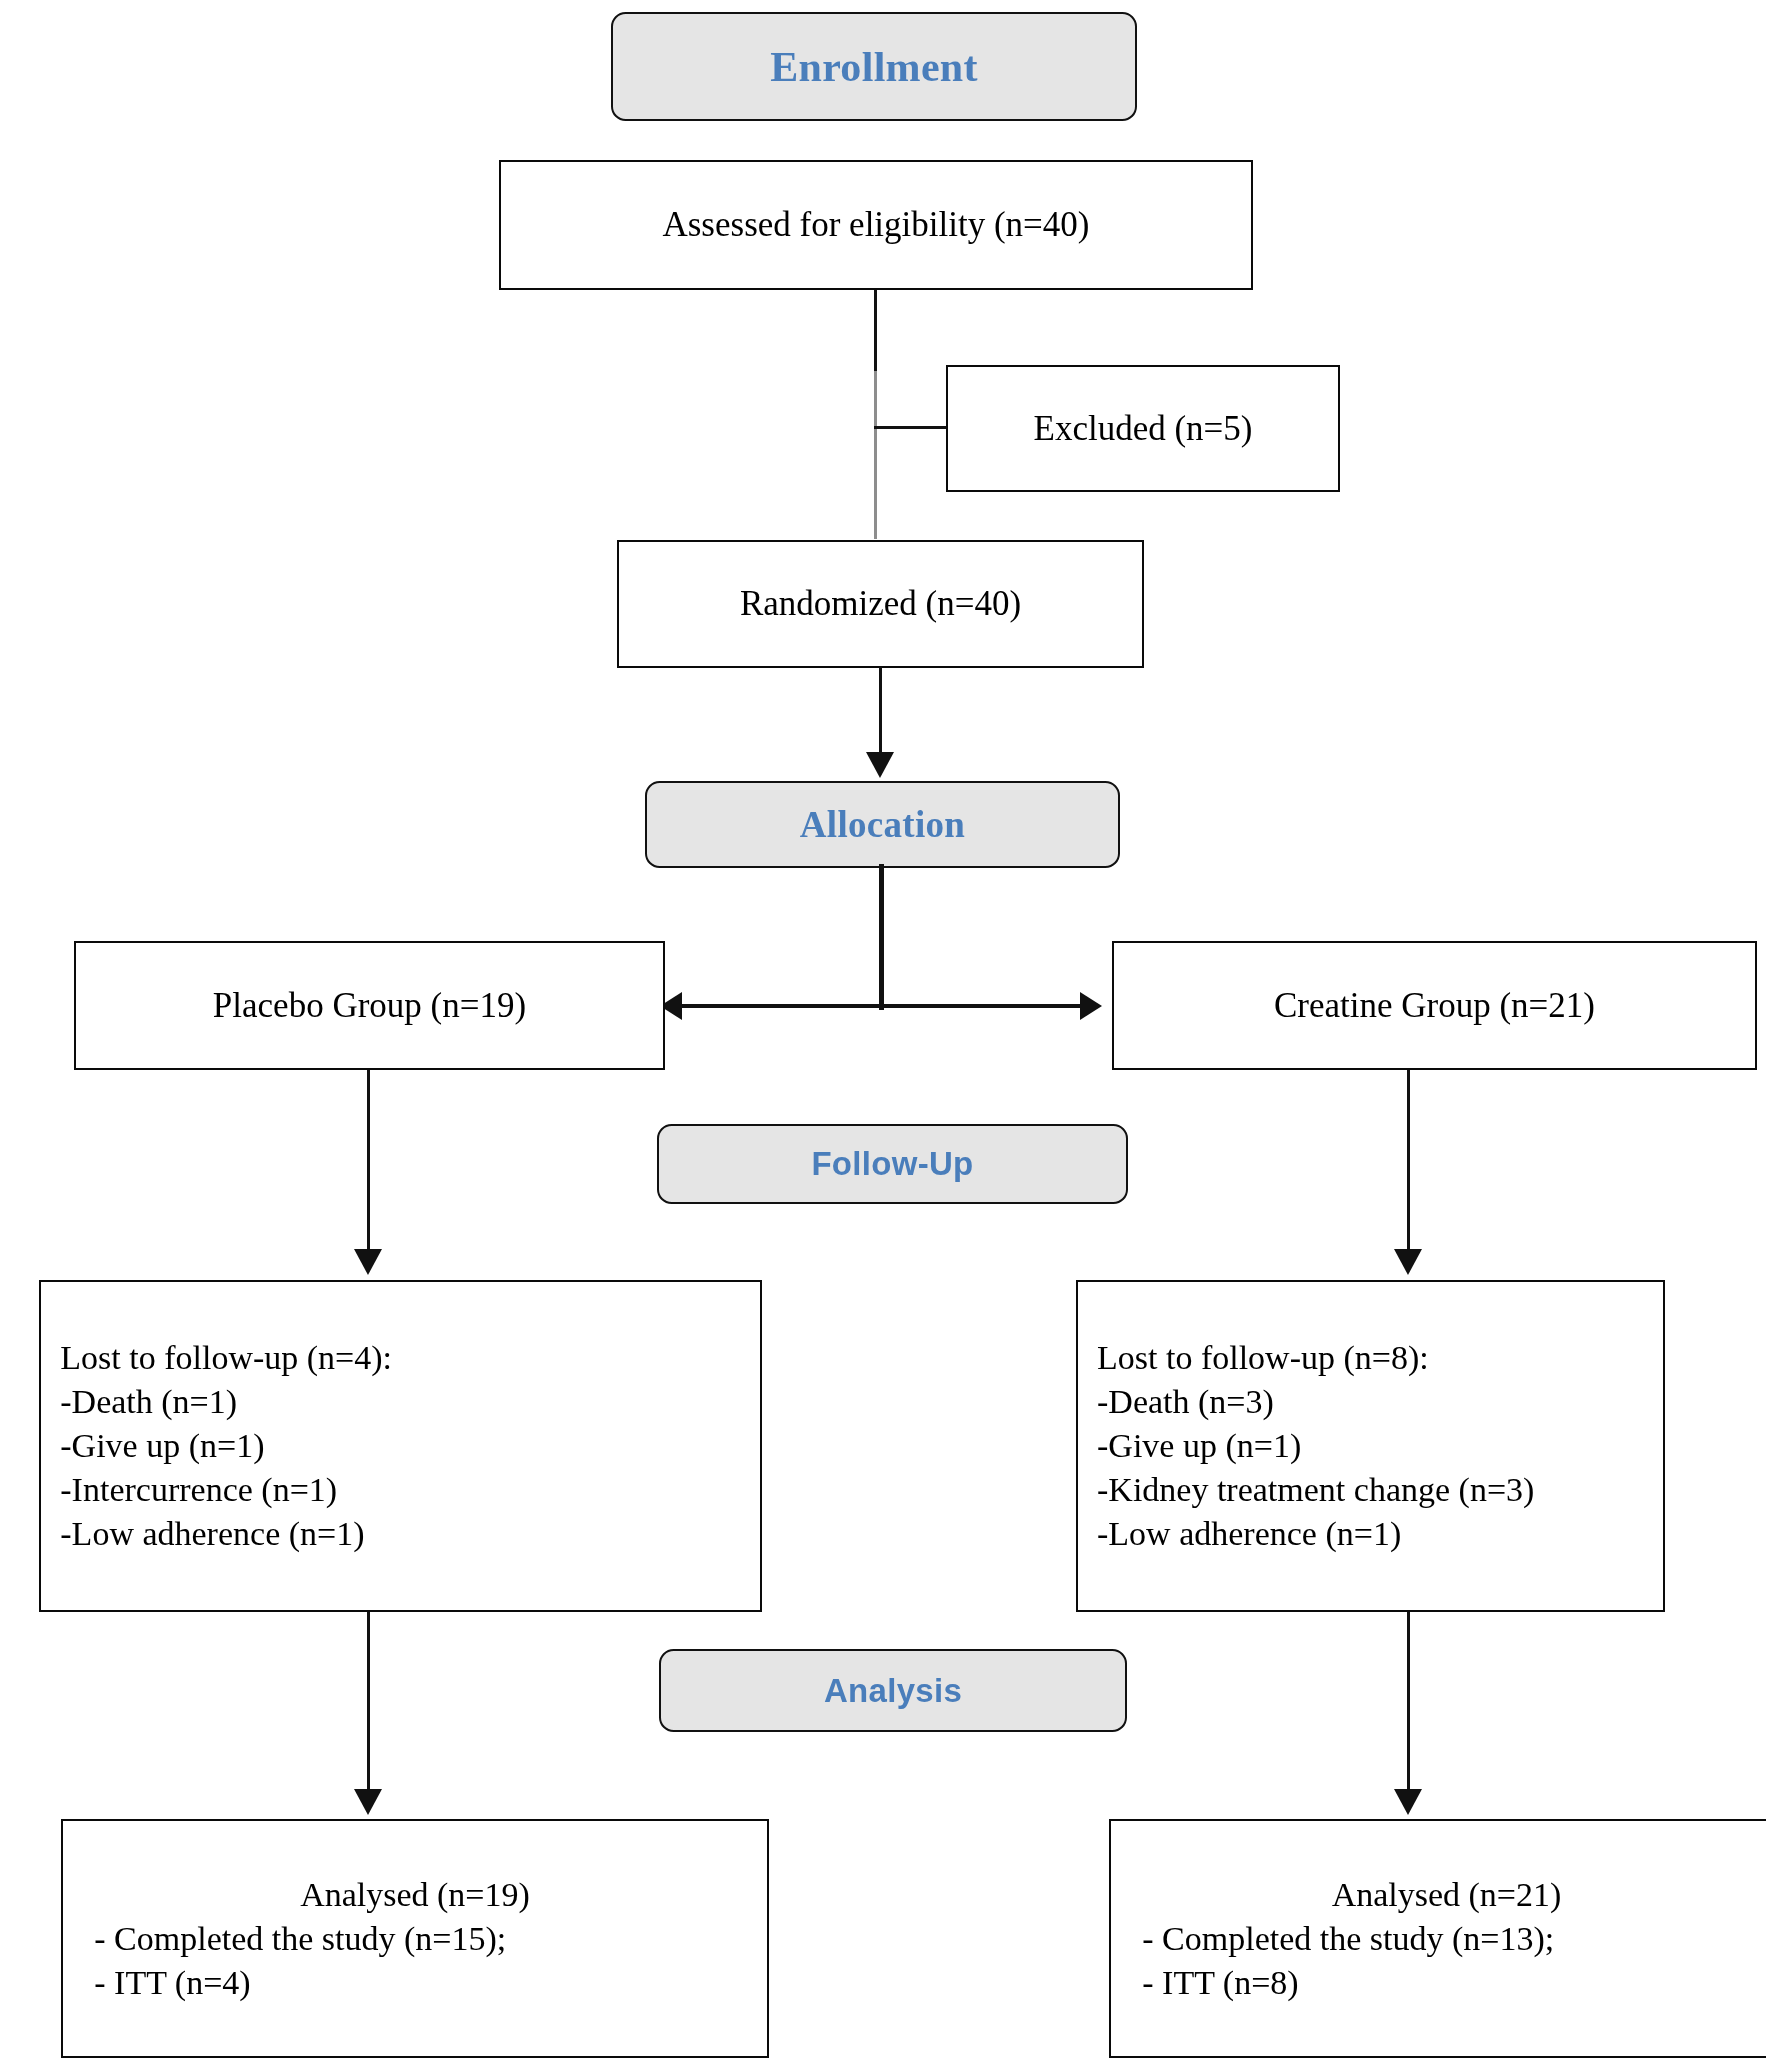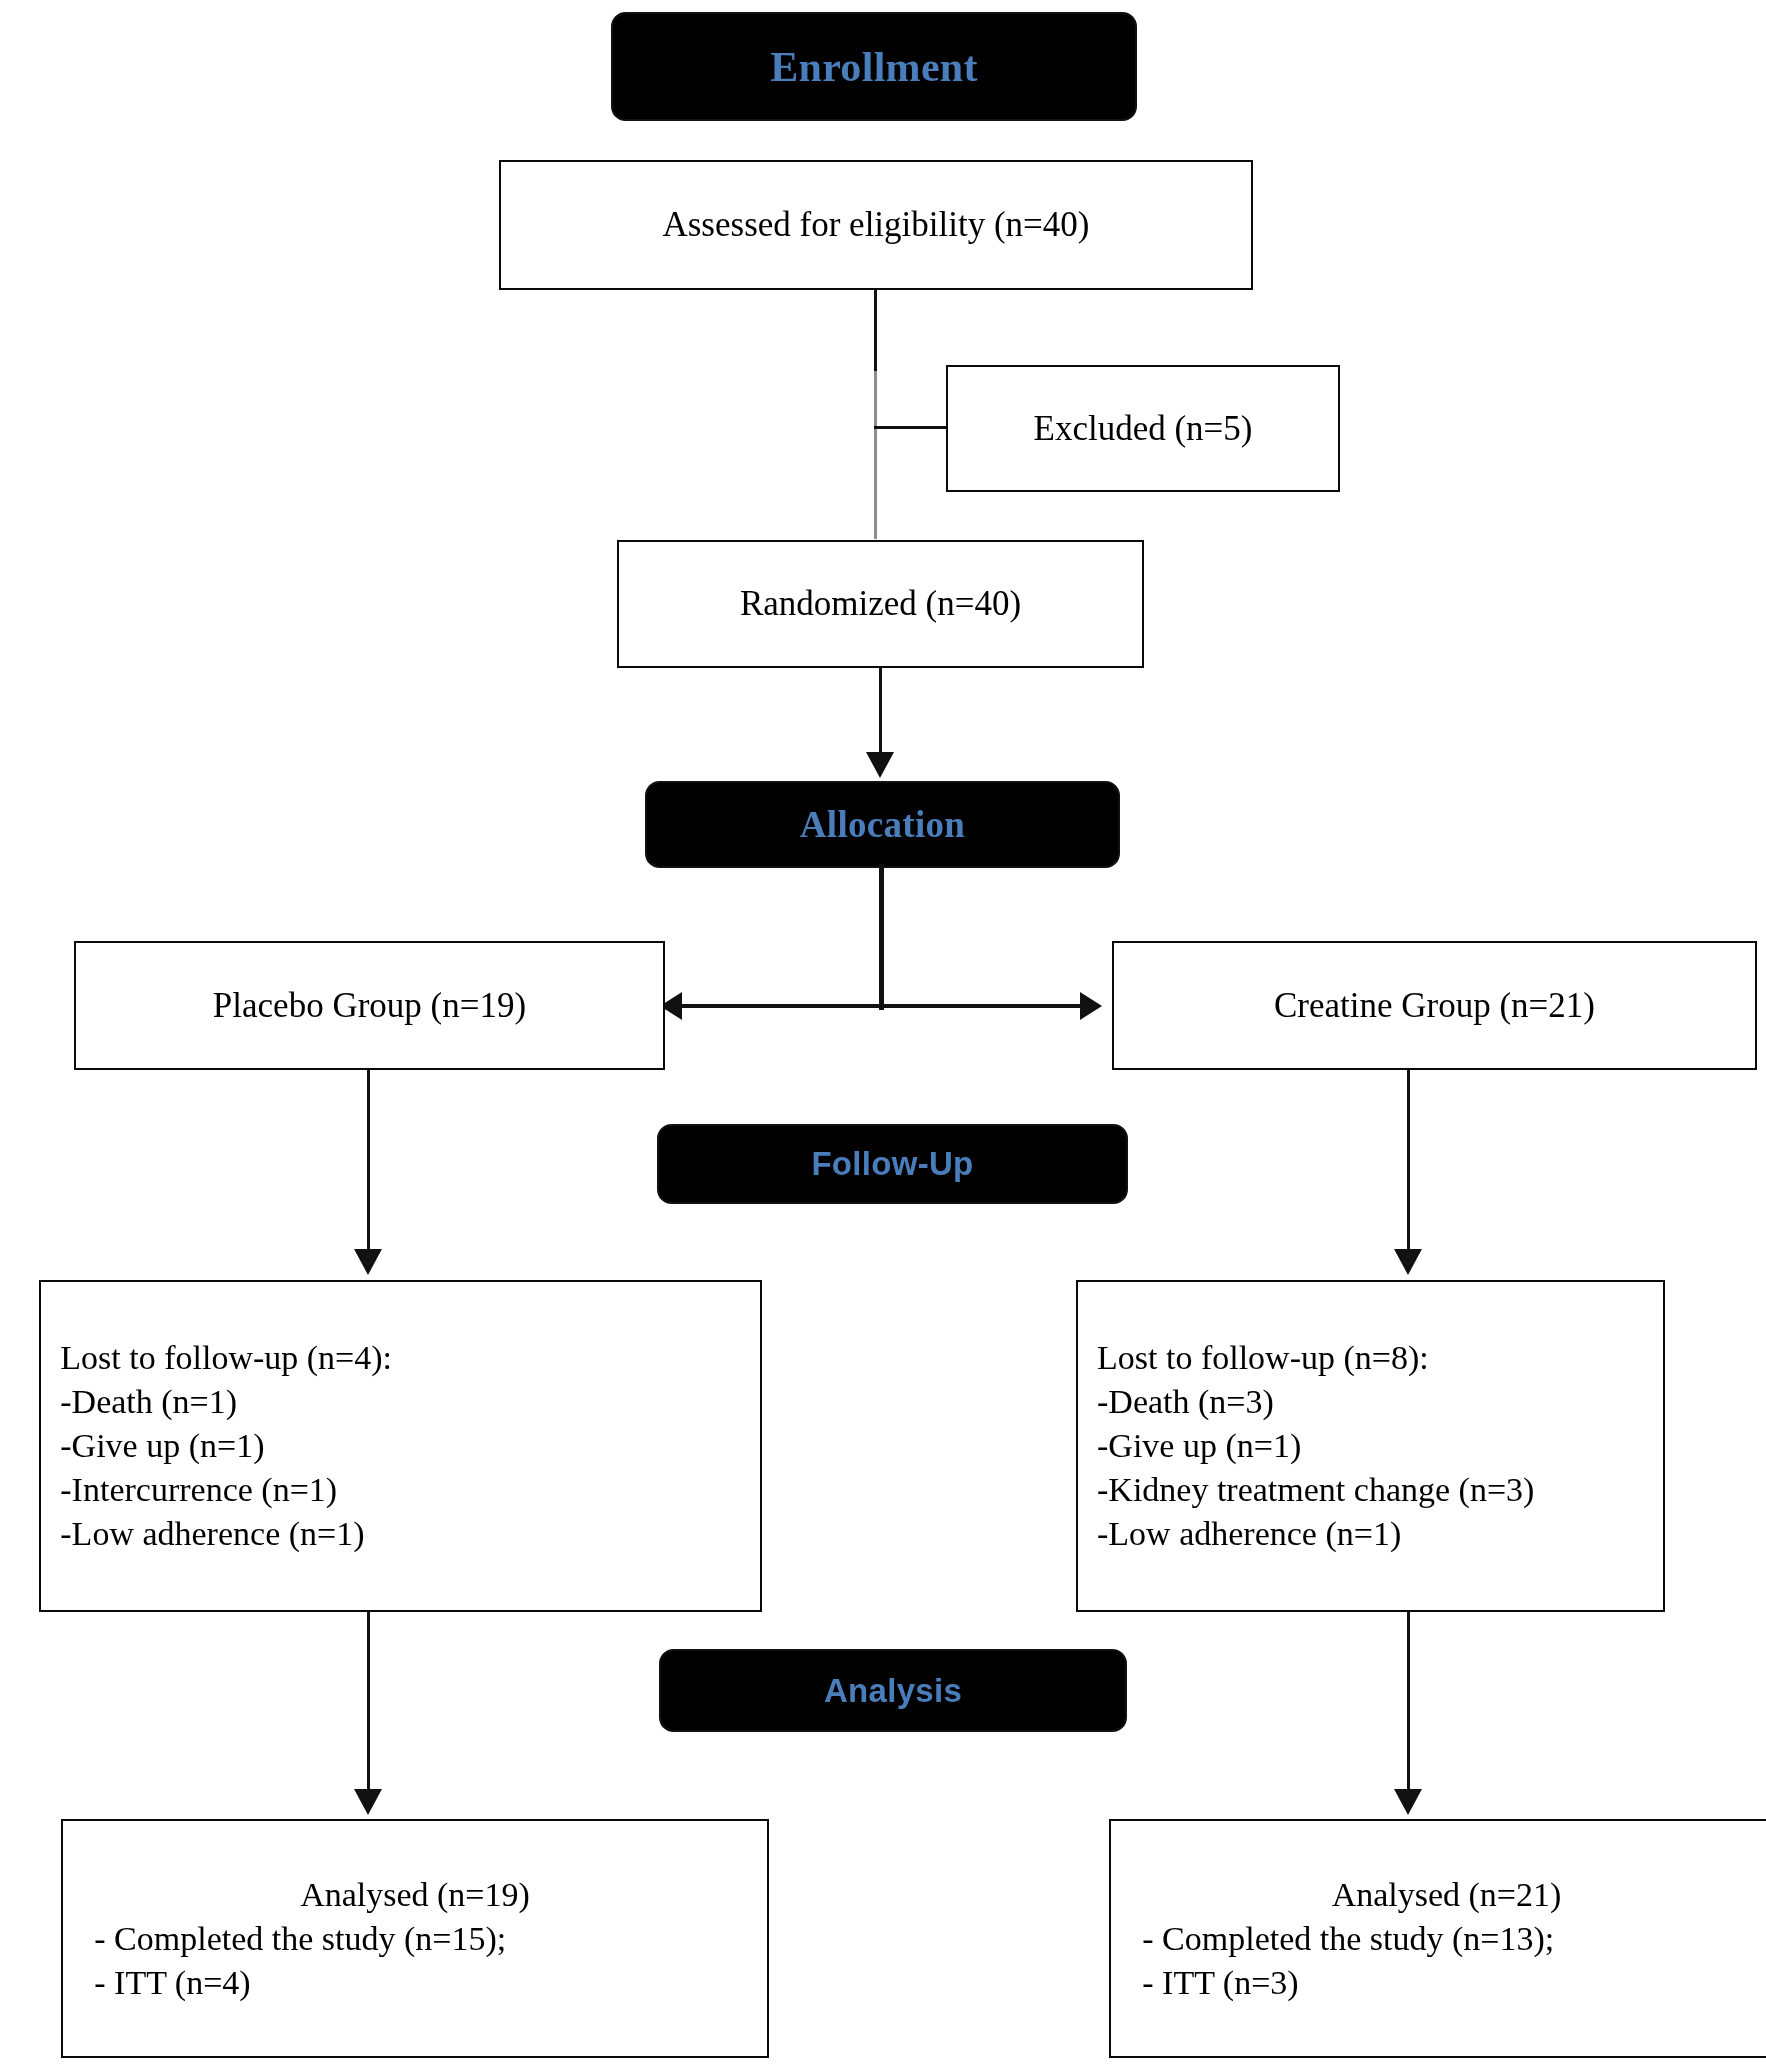--- a/index.html
+++ b/index.html
@@ -1,19 +1,19 @@
 <!DOCTYPE html>
 <html style="font-size:9px"><head>
 <meta charset="utf-8">
 <style>
   html,body{margin:0;padding:0;background:#ffffff;}
   #page{position:relative;width:1767px;height:2066px;background:#fff;
         font-family:"Liberation Serif","DejaVu Serif",serif;overflow:hidden;}
 
-  .stage-header{position:absolute;background:#000000;border:2.8px solid #111;
+  .stage-header{position:absolute;background:#e5e5e5;border:2.8px solid #111;
     border-radius:14.6px;display:flex;align-items:center;justify-content:center;
     color:#4a7ebb;font-weight:bold;letter-spacing:0.3px;}
   .stage-serif{font-family:"Liberation Serif","DejaVu Serif",serif;}
   .stage-sans{font-family:"Liberation Sans","DejaVu Sans",sans-serif;}
 
   .box{position:absolute;background:#fff;border:2.8px solid #0a0a0a;
     box-sizing:border-box;}
   .box-center{display:flex;align-items:center;justify-content:center;text-align:center;}
   .box-list{display:flex;flex-direction:column;justify-content:center;margin-left:27px;}
   .box-center .txt{font-size:35px;color:#000;line-height:1.2;}
@@ -121,17 +121,17 @@
 
   <div class="box box-list" style="left:34px;top:1819px;width:708px;height:239px;padding:12px 19px;">
     <div class="line-item ctr">Analysed  (n=19)</div>
     <div class="line-item pad-l">- Completed  the study (n=15);</div>
     <div class="line-item pad-l">- ITT (n=4)</div>
   </div>
 
   <div class="box box-list" style="left:1082px;top:1819px;width:675px;height:239px;padding:0 19px;">
     <div class="line-item ctr">Analysed  (n=21)</div>
     <div class="line-item pad-l">- Completed  the study (n=13);</div>
-    <div class="line-item pad-l">- ITT (n=3)</div>
+    <div class="line-item pad-l">- ITT (n=8)</div>
   </div>
 
 </div>
 
 
 </body></html>

